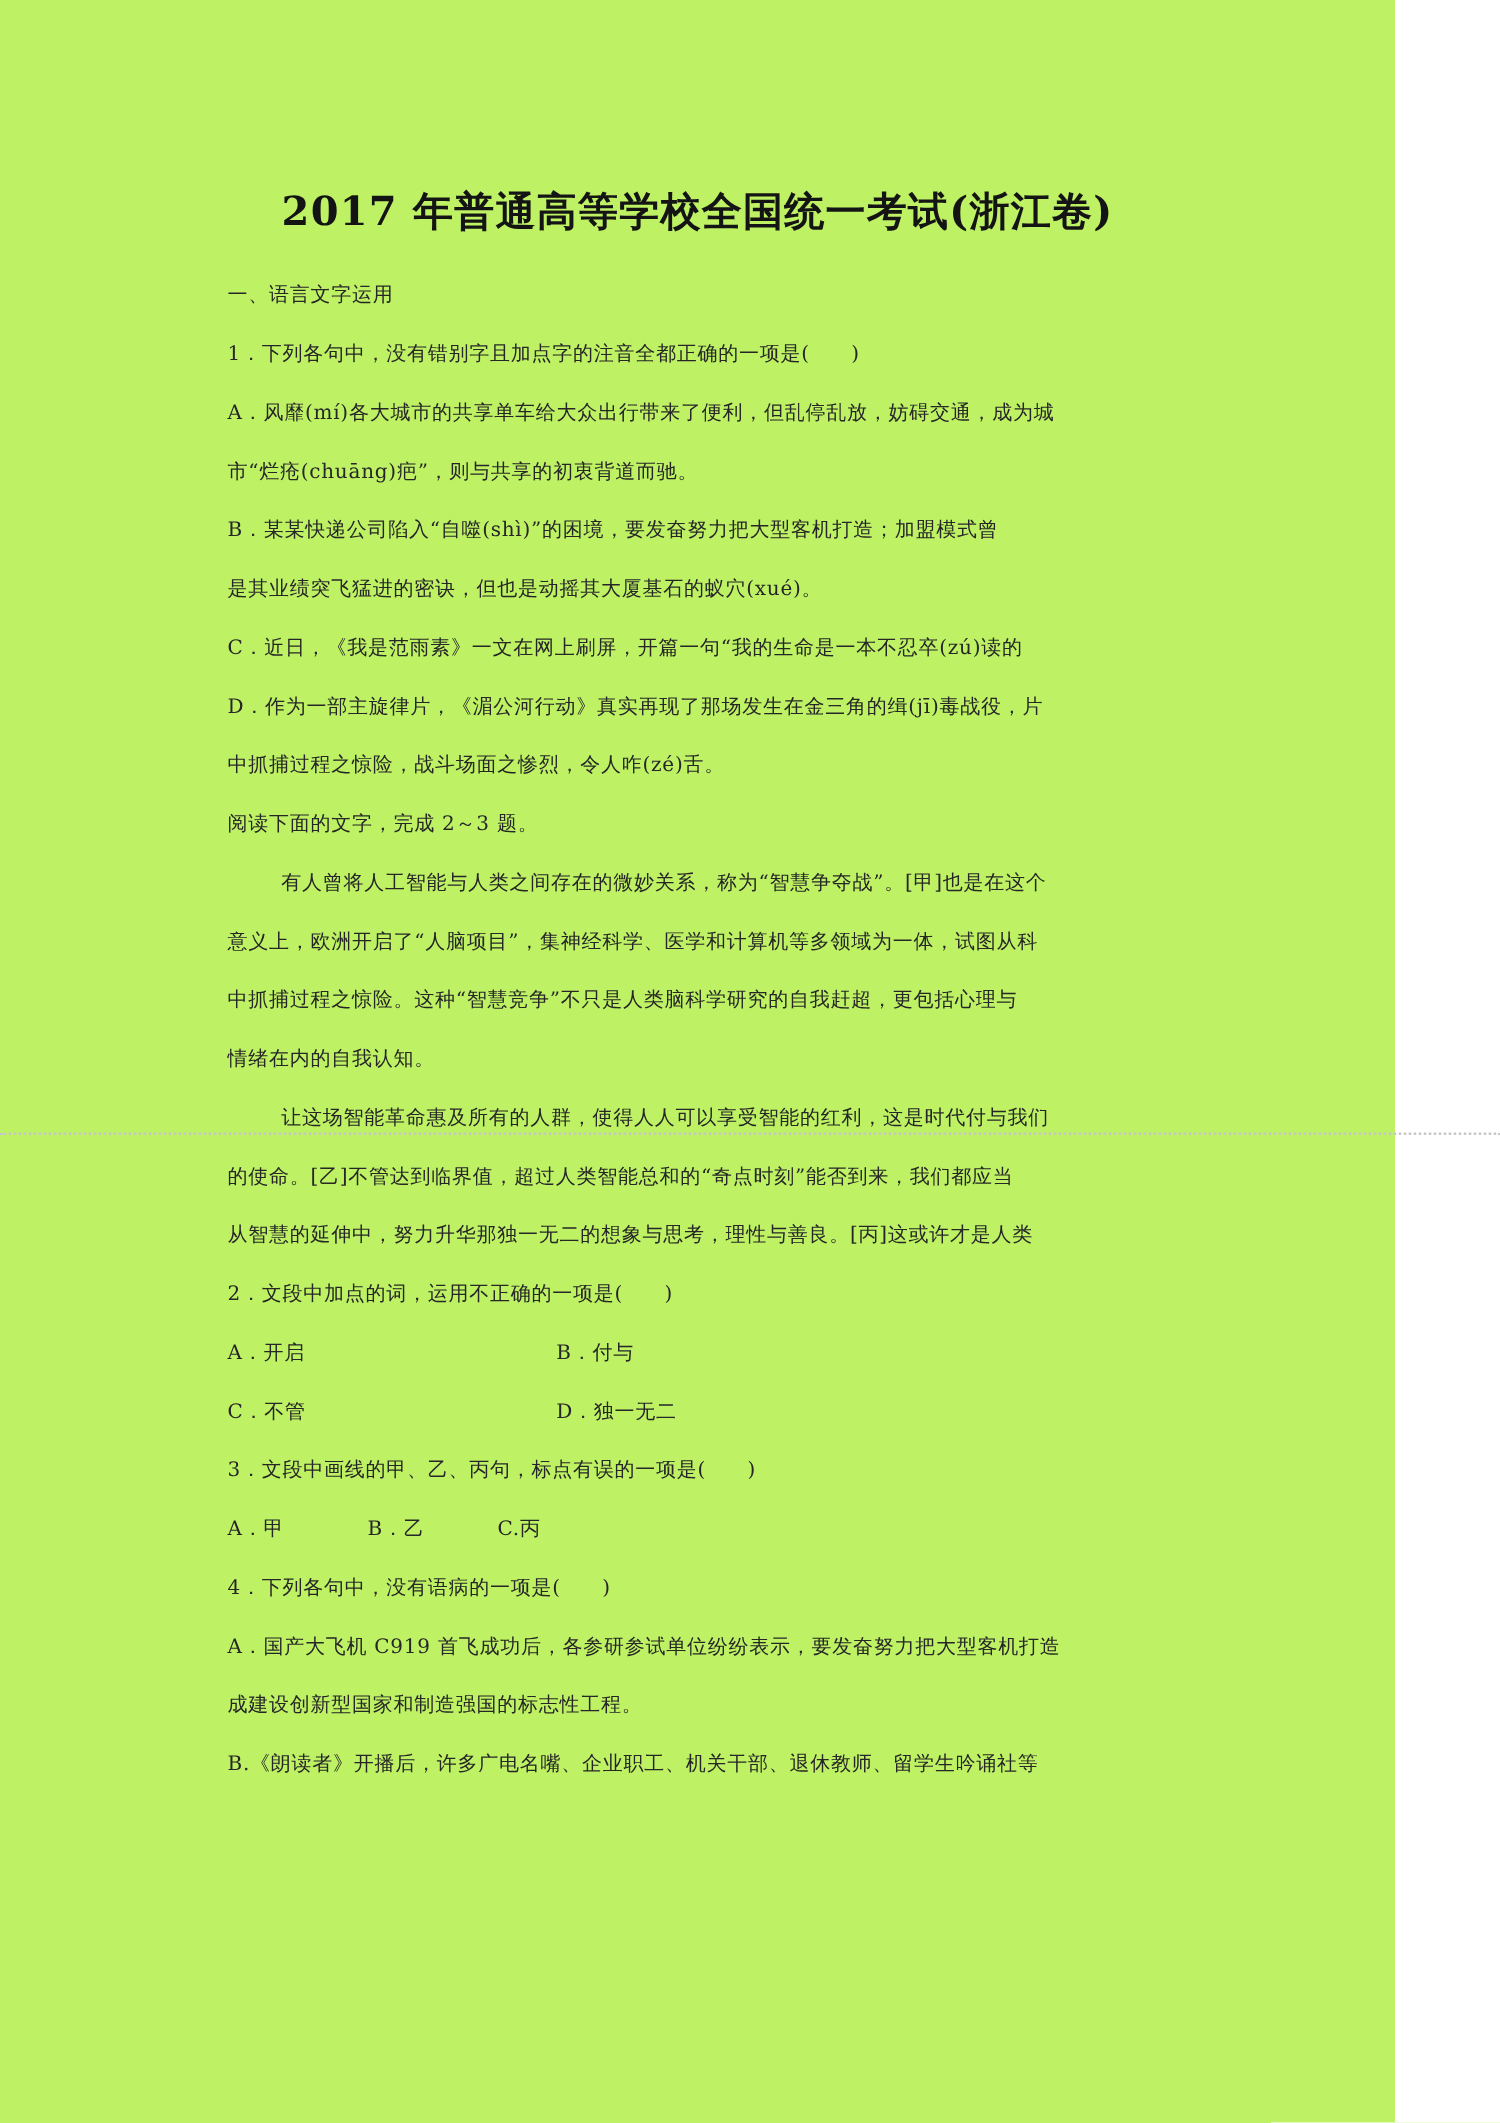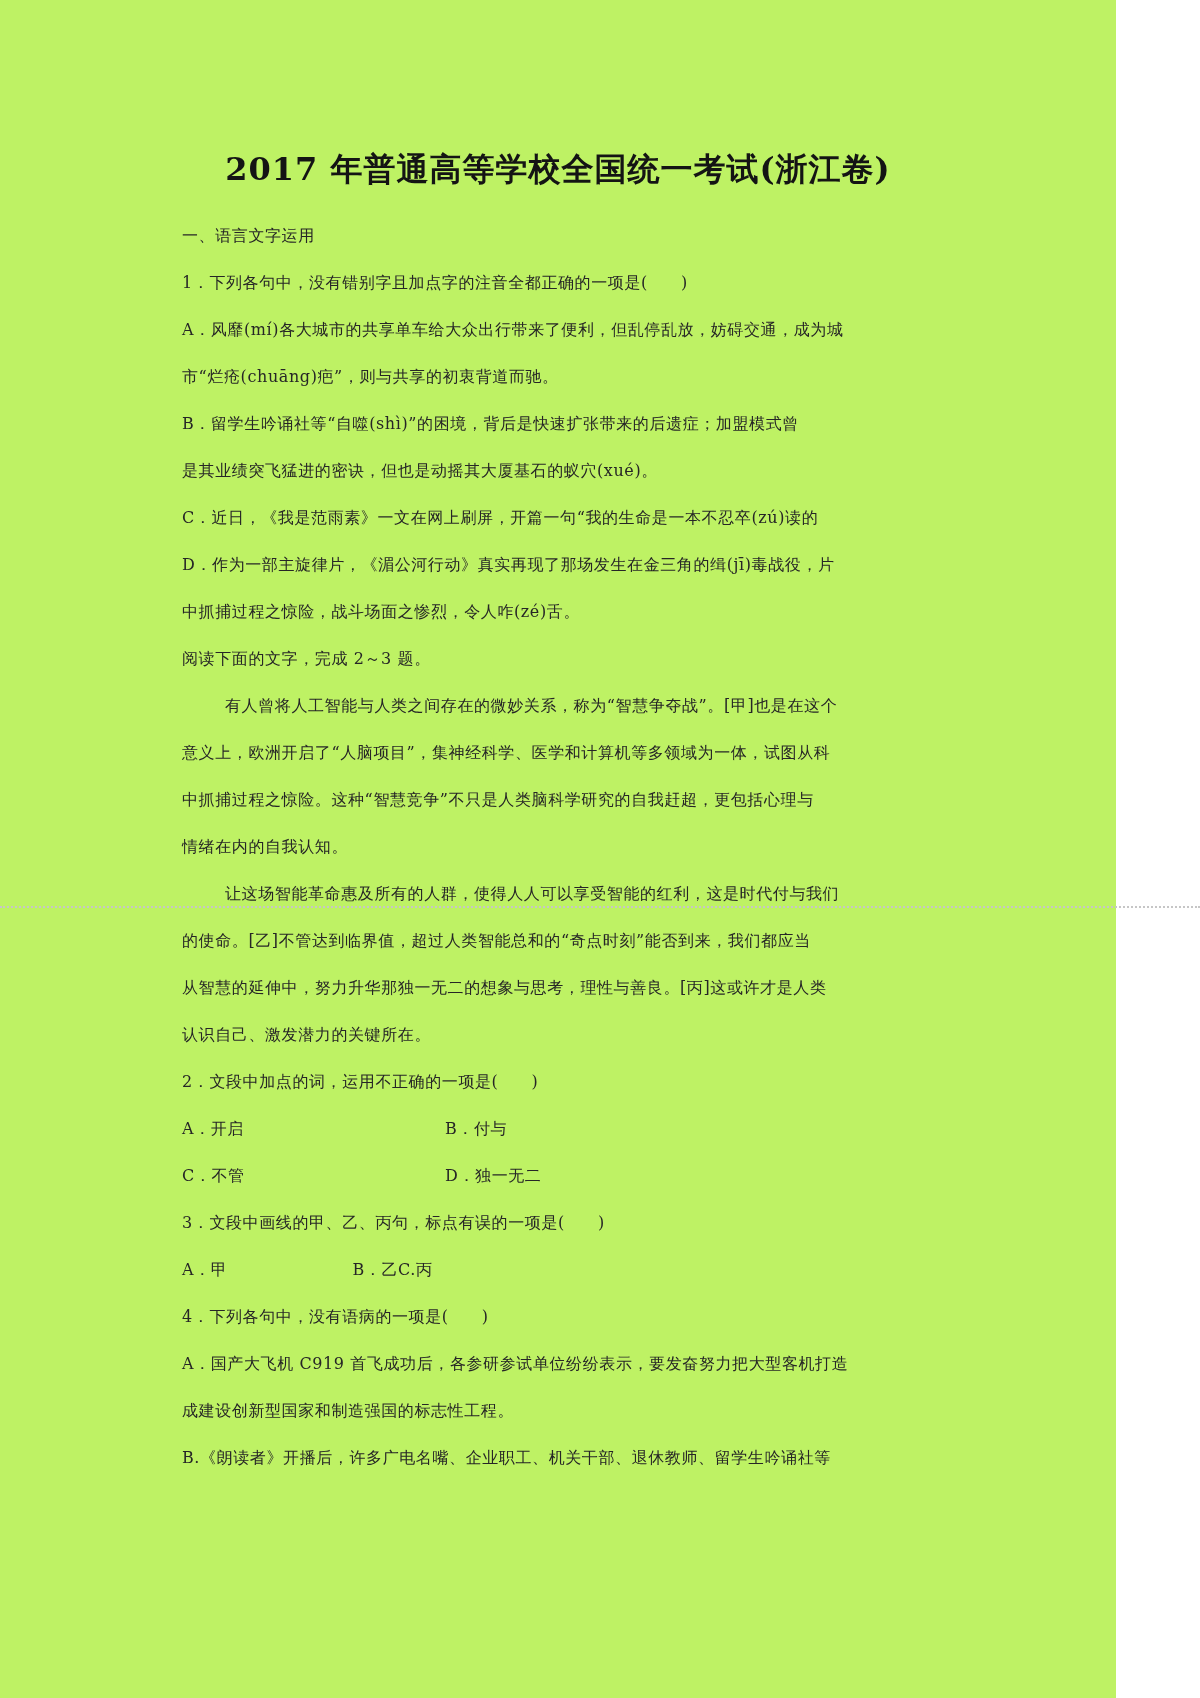--- a/index.html
+++ b/index.html
@@ -30,21 +30,21 @@
   .indent { padding-left: 43px; }
 
   .ul {
     text-underline-offset: 5px;
     text-decoration-thickness: 1.5px;
   }
   .ul-trail::after { content: "\3000"; }
 
   .opt-col-wide { display: inline-block; min-width: 263px; }
   .opt3-a { display: inline-block; min-width: 112px; }
-  .opt3-b { display: inline-block; min-width: 104px; text-align: right; }
+  .opt3-b { display: inline-block; min-width: 104px; }
 
   .page-break-line {
     position: absolute;
     left: 0; top: 906px;
     width: 1200px; height: 0;
     border-top: 2px dotted #c6c6c6;
   }
 </style>
 </head>
 <body>
@@ -53,37 +53,36 @@
 
   <div class="doc-title">2017 年普通高等学校全国统一考试(浙江卷)</div>
 
   <div class="body-block">
 
     <div class="line">一、语言文字运用</div>
 
     <div class="line">1．下列各句中，没有错别字且加点字的注音全都正确的一项是(　　)</div>
     <div class="line">A．风靡(mí)各大城市的共享单车给大众出行带来了便利，但乱停乱放，妨碍交通，成为城</div>
     <div class="line">市“烂疮(chuāng)疤”，则与共享的初衷背道而驰。</div>
-    <div class="line">B．留学生吟诵社等“自噬(shì)”的困境，背后是快速扩张带来的后遗症；加盟模式曾</div>
+    <div class="line">B．某某快递公司陷入“自噬(shì)”的困境，要发奋努力把大型客机打造；加盟模式曾</div>
     <div class="line">是其业绩突飞猛进的密诀，但也是动摇其大厦基石的蚁穴(xué)。</div>
     <div class="line">C．近日，《我是范雨素》一文在网上刷屏，开篇一句“我的生命是一本不忍卒(zú)读的</div>
     <div class="line">D．作为一部主旋律片，《湄公河行动》真实再现了那场发生在金三角的缉(jī)毒战役，片</div>
     <div class="line">中抓捕过程之惊险，战斗场面之惨烈，令人咋(zé)舌。</div>
 
     <div class="line">阅读下面的文字，完成 2～3 题。</div>
 
     <div class="line indent">有人曾将人工智能与人类之间存在的微妙关系，称为“智慧争夺战”。[甲]也是在这个</div>
     <div class="line">意义上，欧洲开启了“人脑项目”，集神经科学、医学和计算机等多领域为一体，试图从科</div>
     <div class="line">中抓捕过程之惊险。这种“智慧竞争”不只是人类脑科学研究的自我赶超，更包括心理与</div>
     <div class="line">情绪在内的自我认知。</div>
 
     <div class="line indent">让这场智能革命惠及所有的人群，使得人人可以享受智能的红利，这是时代付与我们</div>
     <div class="line">的使命。[乙]不管达到临界值，超过人类智能总和的“奇点时刻”能否到来，我们都应当</div>
     <div class="line"><span>从智慧的延伸中，努力升华那独一无二的想象与思考，理性与善良。[丙]</span><span class="ul">这或许才是人类</span></div>
-    <div class="line"><span class="ul ul-trail">认识自己、激发潜力的关键所在。</span></div>
 
     <div class="line">2．文段中加点的词，运用不正确的一项是(　　)</div>
     <div class="line"><span class="opt-col-wide">A．开启</span><span>B．付与</span></div>
     <div class="line"><span class="opt-col-wide">C．不管</span><span>D．独一无二</span></div>
 
     <div class="line">3．文段中画线的甲、乙、丙句，标点有误的一项是(　　)</div>
     <div class="line"><span class="opt3-a">A．甲</span><span class="opt3-b">B．乙</span><span>C.丙</span></div>
 
     <div class="line">4．下列各句中，没有语病的一项是(　　)</div>
     <div class="line">A．国产大飞机 C919 首飞成功后，各参研参试单位纷纷表示，要发奋努力把大型客机打造</div>

